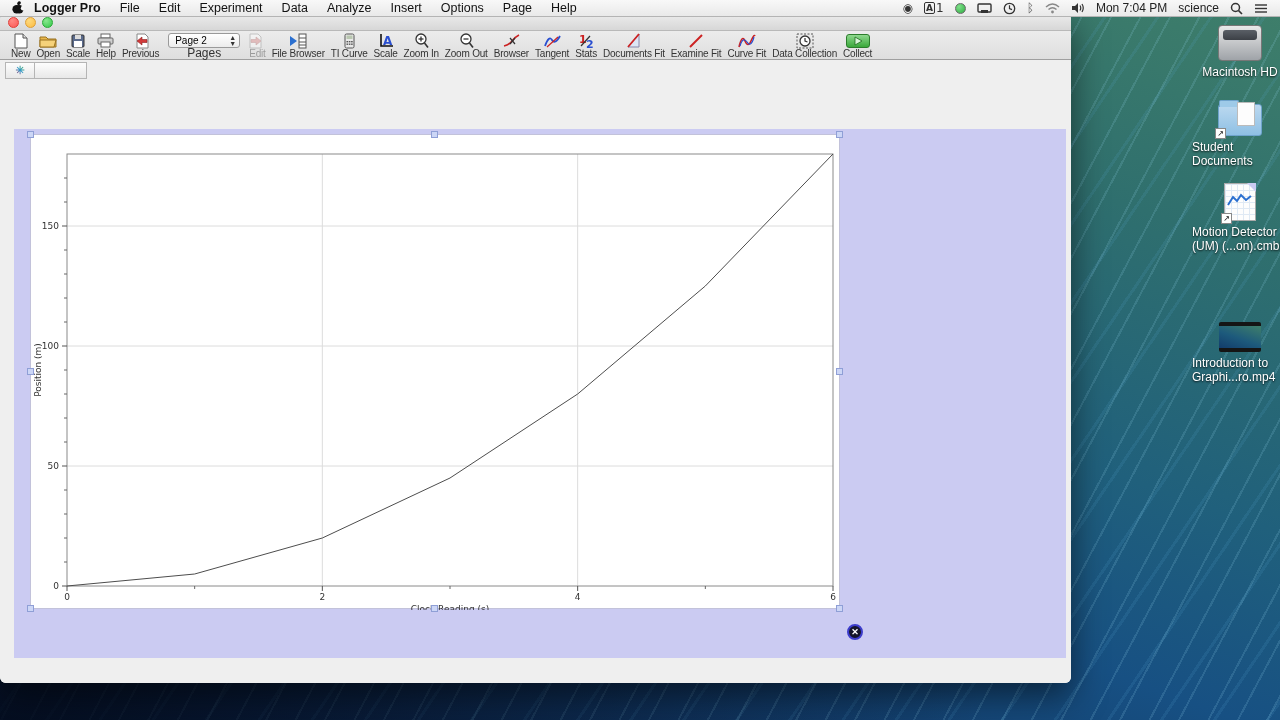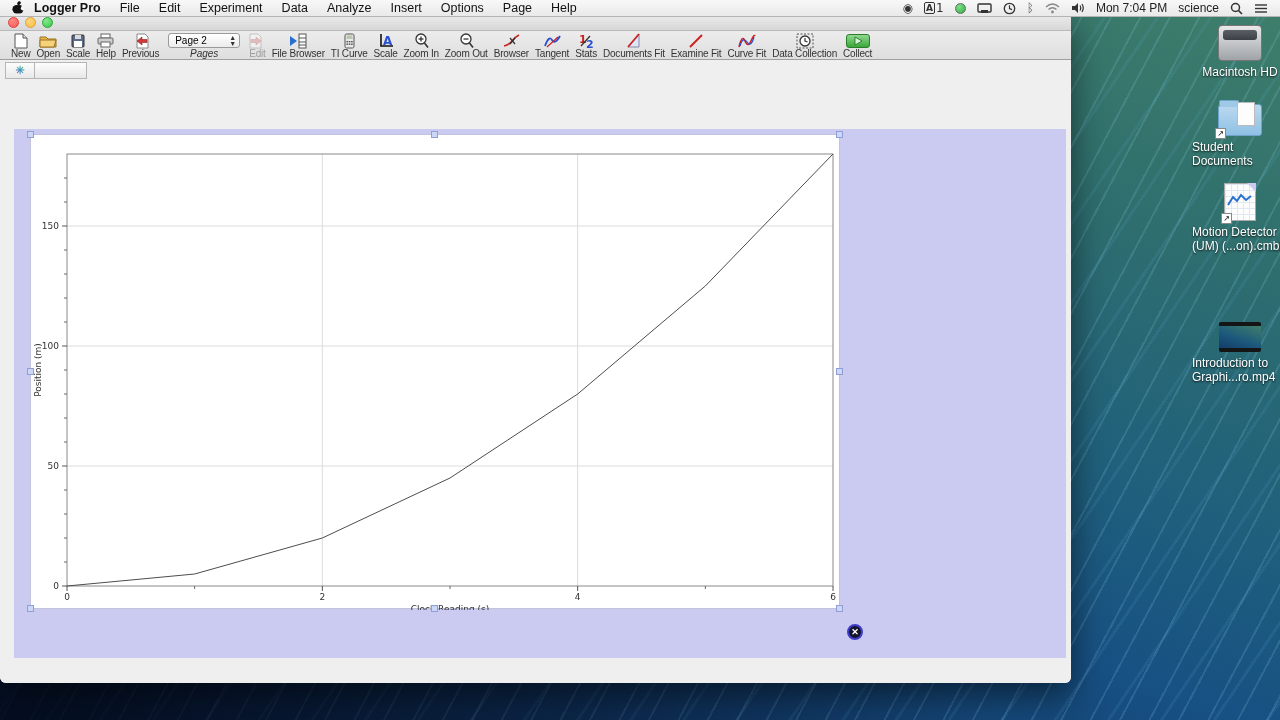--- a/index.html
+++ b/index.html
@@ -60,21 +60,21 @@
   .tbtn .ticon { height:17px; display:flex; align-items:center; justify-content:center; }
   .tbtn .tlabel { font-size:10px; color:#333; letter-spacing:-0.2px; white-space:nowrap; line-height:9px; }
   .tbtn.disabled { opacity:.4; }
   #pages-group { display:flex; flex-direction:column; align-items:center; margin:0 6px; }
   #pages-select {
     width:72px; height:15px; background:linear-gradient(#fff,#ececec);
     border:1px solid #9a9a9a; border-radius:3px; font-size:10px;
     display:flex; align-items:center; padding-left:6px; position:relative; margin-top:1px;
   }
   #pages-select .arrows { position:absolute; right:3px; top:1px; font-size:7px; line-height:6px; color:#333; }
-  #pages-caption { font-size:10px; color:#333; line-height:9px; margin-top:1px;font-style:italic; }
+  #pages-caption { font-size:12px; color:#333; line-height:9px; margin-top:1px; }
   .collect-pill { width:24px; height:14px; border-radius:3px; background:linear-gradient(#8fd98f,#3aa83a); border:1px solid #2c7d2c; display:flex; align-items:center; justify-content:center; }
 
   #content { position:absolute; left:0; top:46px; width:100%; height:623px; background:#efefef; border-radius:0 0 6px 6px; overflow:hidden; }
 
   #palette { position:absolute; left:5px; top:2px; display:flex; }
   #palette .pbtn { width:30px; height:17px; background:linear-gradient(#fdfdfd,#e8e8e8); border:1px solid #b5b5b5; display:flex; align-items:center; justify-content:center; font-size:11px; }
   #palette .pbtn + .pbtn { border-left:none; width:52px; }
   .starburst { background:linear-gradient(45deg,#c03,#39c,#3a3); -webkit-background-clip:text; background-clip:text; color:transparent; font-weight:bold; }
 
   

